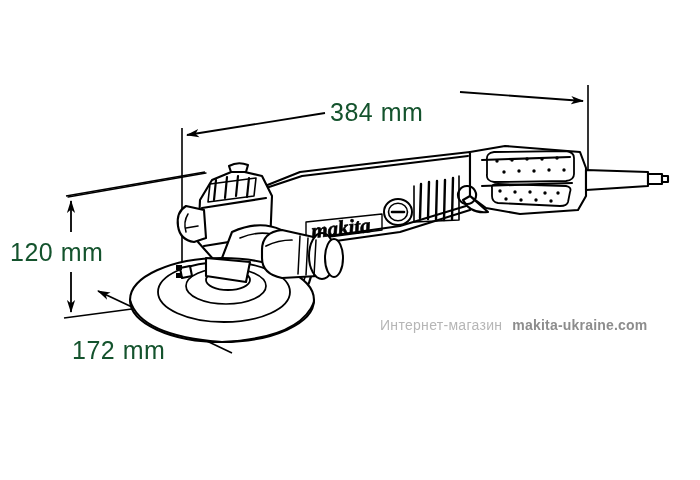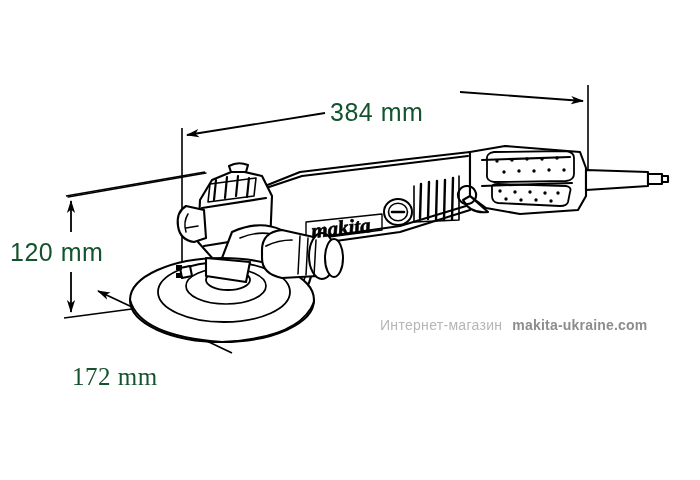--- a/index.html
+++ b/index.html
@@ -28,21 +28,21 @@
     position: absolute;
     font-family: "Liberation Sans", sans-serif;
     font-size: 25px;
     font-weight: 400;
     color: #14532d;
     white-space: nowrap;
     letter-spacing: 0.5px;
   }
   #dim-length-label { left: 330px; top: 98px; }
   #dim-height-label { left: 10px; top: 238px; }
-  #dim-width-label  { left: 72px; top: 363px; font-family: Liberation Serif, serif; }
+  #dim-width-label  { left: 72px; top: 336px; }
 
   #watermark {
     position: absolute;
     left: 380px;
     top: 317px;
     white-space: nowrap;
     font-family: "Liberation Sans", sans-serif;
     font-size: 14px;
   }
   #watermark .wm-shop {

